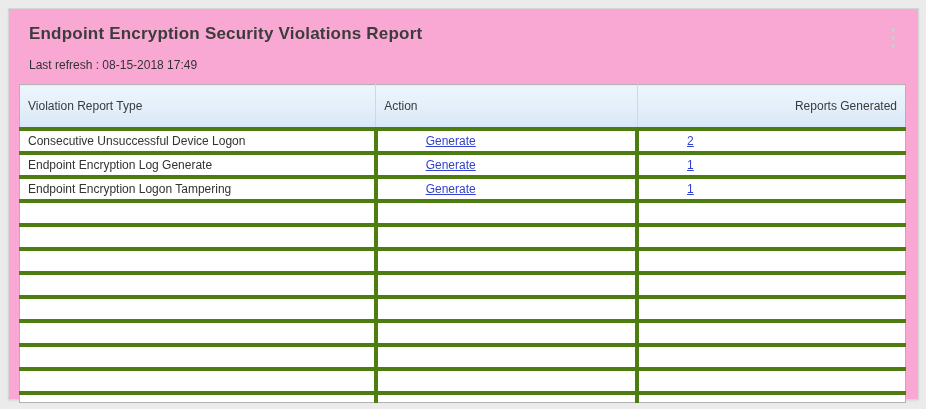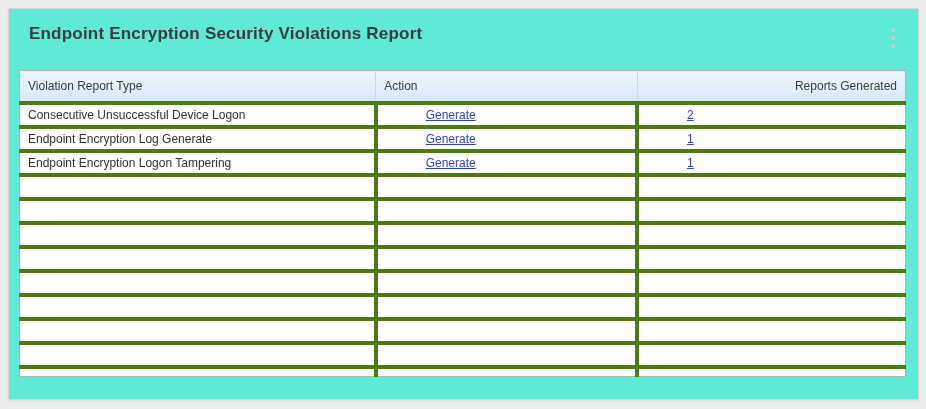--- a/index.html
+++ b/index.html
@@ -6,21 +6,21 @@
   html, body {
     width: 926px; height: 409px;
     font-family: "Liberation Sans", sans-serif;
     background: #ebebeb;
     overflow: hidden;
   }
   .card {
     position: absolute;
     left: 8px; top: 8px;
     width: 911px; height: 392px;
-    background: #5eead4;
+    background: #f9a8d4;
     border: 1px solid #d6d6d6;
     box-shadow: 0 1px 2px rgba(0,0,0,0.07);
   }
   .card-header {
     position: relative;
     padding: 15px 20px 0 20px;
   }
   .page-title {
     font-size: 17px;
     font-weight: 700;
@@ -64,21 +64,21 @@
     border: 1px solid #b3b3b3;
   }
   col.c1 { width: 40.2%; }
   col.c2 { width: 29.5%; }
   col.c3 { width: 30.3%; }
   thead th {
     background: linear-gradient(to bottom, #edf5fc 0%, #e3effa 55%, #d7e8f7 100%);
     font-weight: 400;
     text-align: left;
     height: 23px;
-    padding: 8px 8px;
+    padding: 14px 8px;
     color: #3a3a3a;
     border: 1px solid #c9d9e9;
     border-top: none;
   }
   thead th:first-child { border-left: none; }
   thead th:last-child { border-right: none; text-align: right; }
   tbody td {
     height: 24px;
     padding: 2px 8px;
     border: 4px solid #4d7c0f;
@@ -103,20 +103,21 @@
   <div class="card-header">
     <h1 class="page-title">Endpoint Encryption Security Violations Report</h1>
     <div class="kebab-menu">
       <span class="dot"></span>
       <span class="dot"></span>
       <span class="dot"></span>
     </div>
   </div>
 
   <div class="meta-row">
+    <span class="last-refresh">Last refresh : 08-15-2018 17:49</span>
   </div>
 
   <div class="table-wrap">
     <table>
       <colgroup>
           <col class="c1">
           <col class="c2">
           <col class="c3">
         </colgroup>
       <thead>

